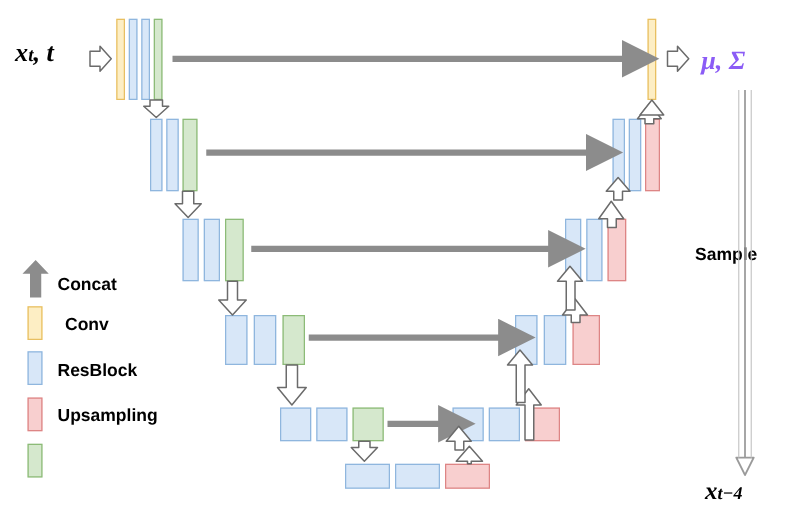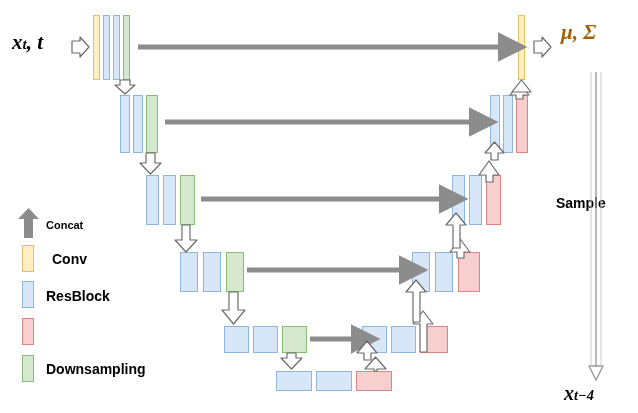--- a/index.html
+++ b/index.html
@@ -105,26 +105,26 @@
 
   <div class="blk" style="left:276px; top:371px; width:36px; height:20px; background:#d8e7f8; border-color:#8fb6de;"></div>
   <div class="blk" style="left:316px; top:371px; width:36px; height:20px; background:#d8e7f8; border-color:#8fb6de;"></div>
   <div class="blk" style="left:356px; top:371px; width:36px; height:20px; background:#f8cfcf; border-color:#dd8585;"></div>
 
   <div class="legend-swatch" style="left:22px; top:245px; width:12px; height:27px; background:#fdeec4; border-color:#e8bf61;"></div>
   <div class="legend-swatch" style="left:22px; top:281px; width:12px; height:27px; background:#d8e7f8; border-color:#8fb6de;"></div>
   <div class="legend-swatch" style="left:22px; top:318px; width:12px; height:27px; background:#f8cfcf; border-color:#dd8585;"></div>
   <div class="legend-swatch" style="left:22px; top:355px; width:12px; height:27px; background:#d5e8cd; border-color:#8cbb77;"></div>
 
-  <div class="lbl bold-txt" style="left:46px; top:219px; font-size:11px;">Concat</div>
+  <div class="lbl bold-txt" style="left:46px; top:219px; font-size:14px;">Concat</div>
   <div class="lbl bold-txt" style="left:52px; top:251px; font-size:14px;">Conv</div>
   <div class="lbl bold-txt" style="left:46px; top:288px; font-size:14px;">ResBlock</div>
-  <div class="lbl bold-txt" style="left:46px; top:361px; font-size:14px;">Downsampling</div>
-
-  <div class="lbl" style="left:561px; top:20px; font-size:21px; font-family:'Liberation Serif',serif; font-weight:bold; font-style:italic; color:#a16207;">
+  <div class="lbl bold-txt" style="left:46px; top:324px; font-size:14px;">Upsampling</div>
+
+  <div class="lbl" style="left:561px; top:36px; font-size:21px; font-family:'Liberation Serif',serif; font-weight:bold; font-style:italic; color:#8b5cf6;">
     <span>μ, Σ</span>
   </div>
 
   <div class="lbl bold-txt" style="left:556px; top:195px; font-size:14px;">Sample</div>
 
   <div class="lbl math" style="left:564px; top:382px; font-size:20px; color:#000;">
     <span><i>x</i><span class="sub" style="font-style:italic;">t−4</span></span>
   </div>
 
   <svg class="overlay" viewBox="0 0 638 413" xmlns="http://www.w3.org/2000/svg">

